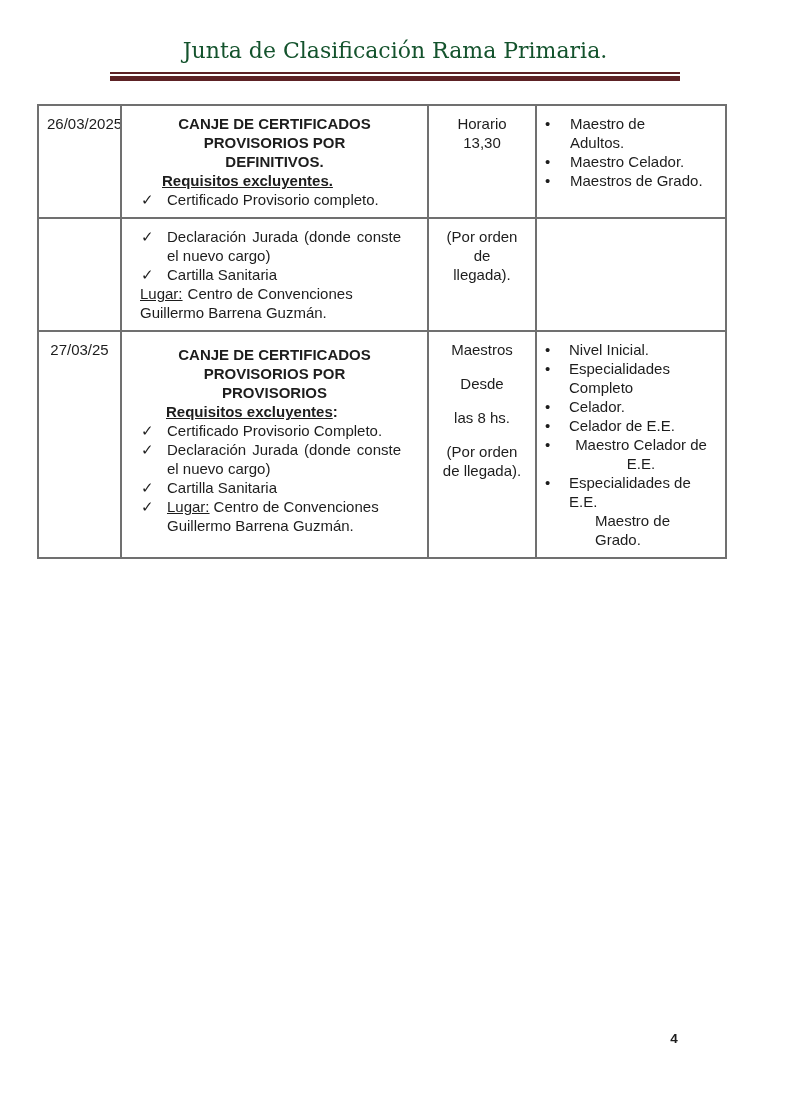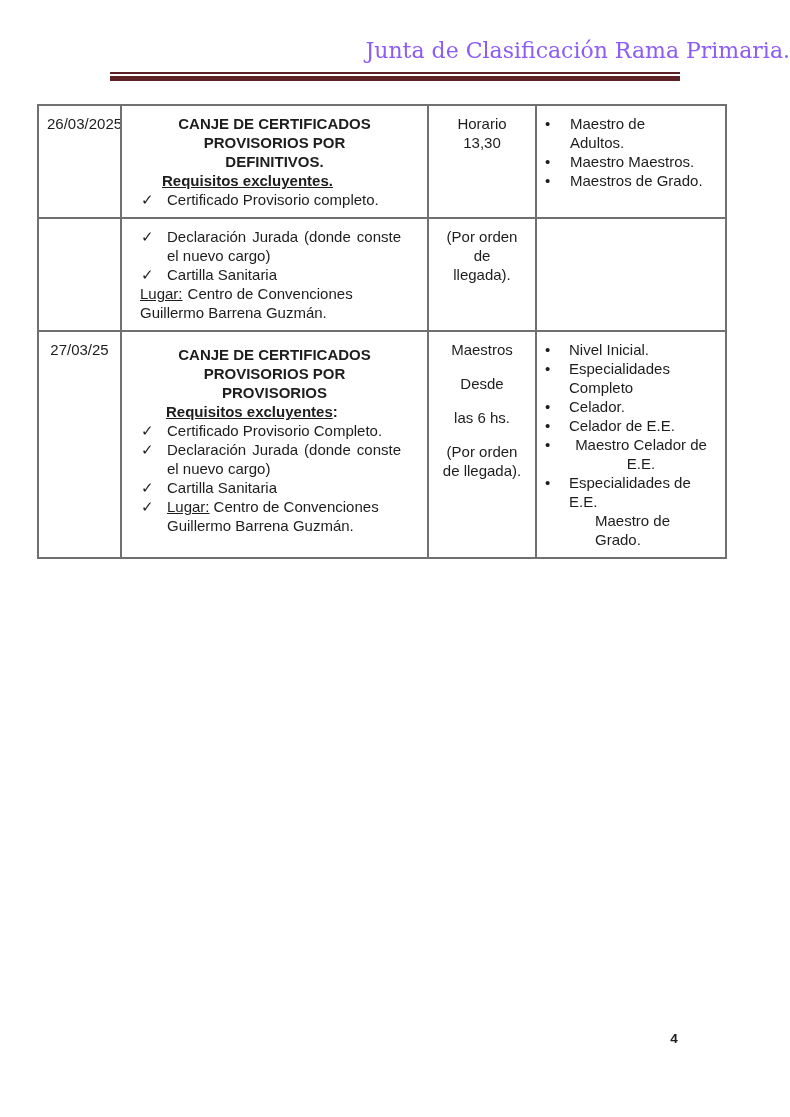--- a/index.html
+++ b/index.html
@@ -1,22 +1,22 @@
 <!DOCTYPE html>
 <html><head>
 <meta charset="utf-8">
 <style>
   html,body { margin:0; padding:0; background:#ffffff; }
   .page {
     position:relative; width:790px; height:1117px; background:#ffffff;
     font-family:"Liberation Sans", sans-serif; color:#1d1d1d; overflow:hidden;
   }
   .doc-title {
-    position:absolute; top:38px; left:0; width:100%; text-align:right;
-    font-family:"DejaVu Serif", serif; font-size:22px; color:#8b5cf6;
+    position:absolute; top:38px; left:0; width:100%; text-align:center;
+    font-family:"DejaVu Serif", serif; font-size:22px; color:#14532d;
   }
   .title-rule { position:absolute; top:72px; left:110px; width:570px; }
   .title-rule .thin  { height:2px; background:#5d2225; }
   .title-rule .gap   { height:2px; }
   .title-rule .thick { height:5px; background:#5d2225; }
 
   table.doc-table {
     position:absolute; top:104px; left:37px; width:688px;
     border-collapse:collapse; table-layout:fixed;
   }
@@ -111,21 +111,21 @@
         </td>
         <td class="hora-cell r1-hora">Horario 13,30</td>
         <td class="r1-roles">
           <div class="role-item">
             <span class="bullet">•</span>
             <span class="role-text">Maestro de
 Adultos.</span>
           </div>
           <div class="role-item">
             <span class="bullet">•</span>
-            <span class="role-text">Maestro Maestros.</span>
+            <span class="role-text">Maestro Celador.</span>
           </div>
           <div class="role-item">
             <span class="bullet">•</span>
             <span class="role-text">Maestros de Grado.</span>
           </div>
         </td>
       </tr>
 
       <tr style="height:93px;">
         <td class="cell-date"></td>
@@ -167,21 +167,21 @@
             <span class="check-text">Cartilla Sanitaria</span>
           </div>
           <div class="check-item">
             <span class="check-glyph">✓</span>
             <span class="check-text"><span class="u" style="margin-right:4px;">Lugar:</span><span>Centro de Convenciones Guillermo Barrena Guzmán.</span></span>
           </div>
         </td>
         <td class="hora-cell r3-hora">
           <div class="hora-line">Maestros</div>
           <div class="hora-line">Desde</div>
-          <div class="hora-line">las 6 hs.</div>
+          <div class="hora-line">las 8 hs.</div>
           <div class="pre">(Por orden
 de llegada).</div>
         </td>
         <td class="r3-roles">
           <div class="role-item">
             <span class="bullet">•</span>
             <span class="role-text">Nivel Inicial.</span>
           </div>
           <div class="role-item">
             <span class="bullet">•</span>

